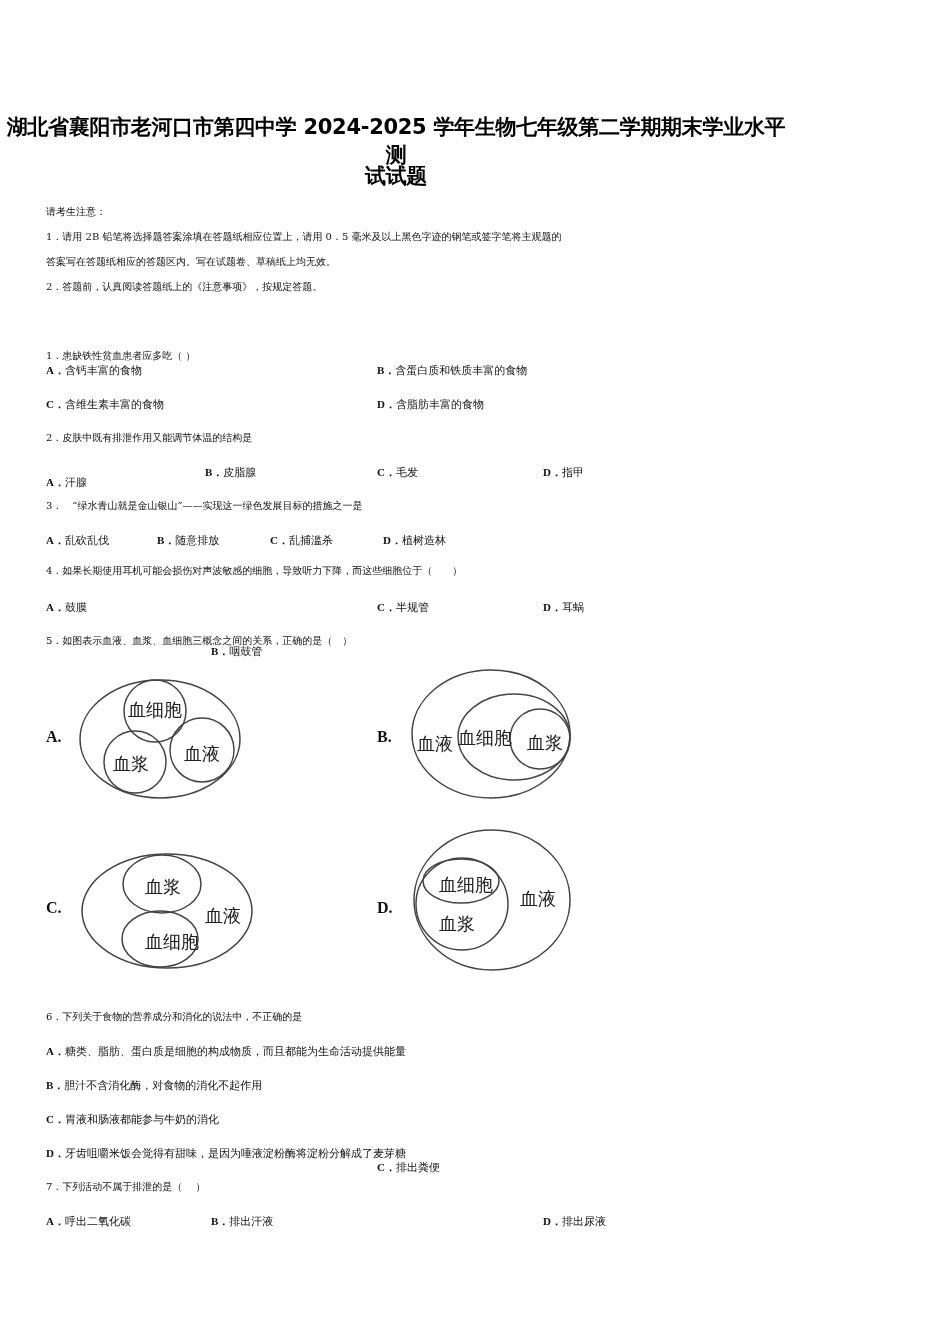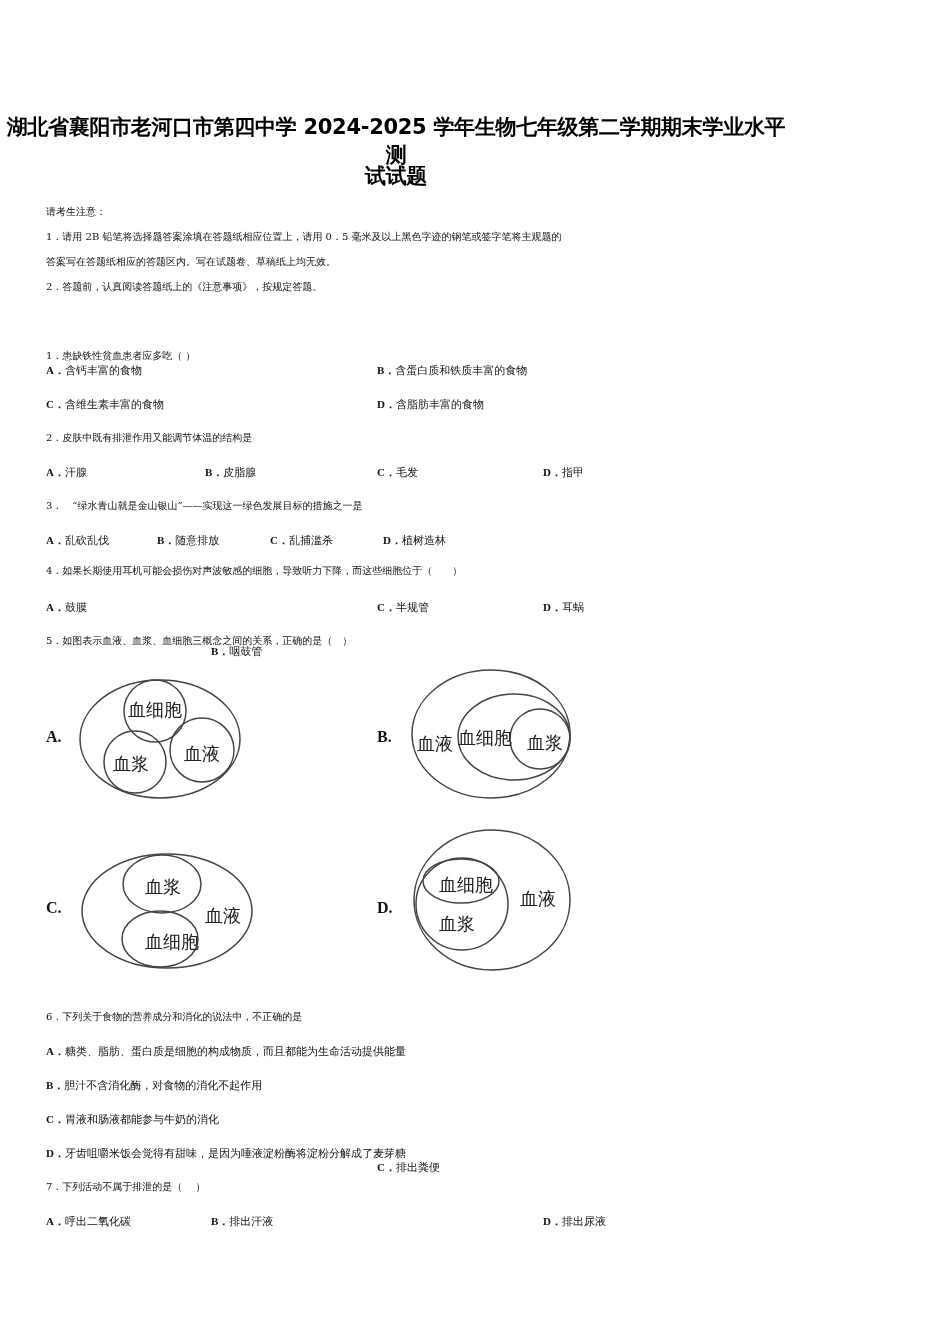--- a/index.html
+++ b/index.html
@@ -31,21 +31,21 @@
 <div>
   <div class="line" style="top:326px;margin-top:20px;">1．患缺铁性贫血患者应多吃（ ）</div>
   <div class="opt" style="left:46px;top:360px;"><b>A．</b><span>含钙丰富的食物</span></div>
   <div class="opt" style="left:377px;top:360px;"><b>B．</b><span>含蛋白质和铁质丰富的食物</span></div>
   <div class="opt" style="left:46px;top:394px;"><b>C．</b><span>含维生素丰富的食物</span></div>
   <div class="opt" style="left:377px;top:394px;"><b>D．</b><span>含脂肪丰富的食物</span></div>
 </div>
 
 <div>
   <div class="line" style="top:428px;">2．皮肤中既有排泄作用又能调节体温的结构是</div>
-  <div class="opt" style="left:46px;top:462px;"><b>A．</b><span>汗腺</span></div>
+  <div class="opt" style="left:46px;top:472px;"><b>A．</b><span>汗腺</span></div>
   <div class="opt" style="left:205px;top:462px;"><b>B．</b><span>皮脂腺</span></div>
   <div class="opt" style="left:377px;top:462px;"><b>C．</b><span>毛发</span></div>
   <div class="opt" style="left:543px;top:462px;"><b>D．</b><span>指甲</span></div>
 </div>
 
 <div>
   <div class="line" style="top:496px;">3．　“绿水青山就是金山银山”——实现这一绿色发展目标的措施之一是</div>
   <div class="opt" style="left:46px;top:530px;"><b>A．</b><span>乱砍乱伐</span></div>
   <div class="opt" style="left:157px;top:530px;"><b>B．</b><span>随意排放</span></div>
   <div class="opt" style="left:270px;top:530px;"><b>C．</b><span>乱捕滥杀</span></div>

